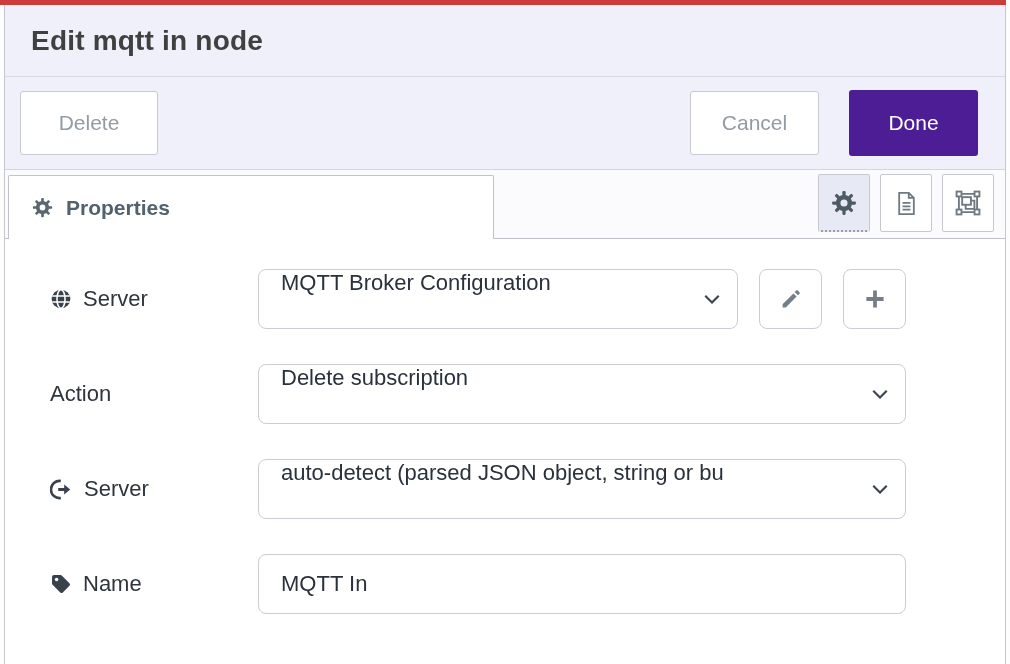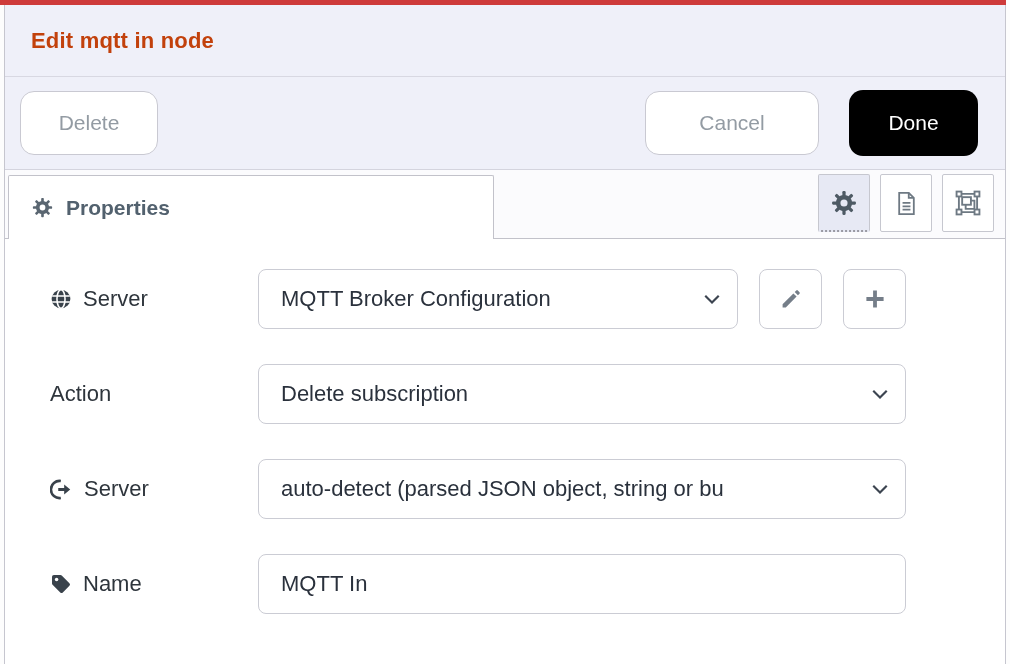--- a/index.html
+++ b/index.html
@@ -13,33 +13,33 @@
     position:absolute; left:4px; top:0; width:1002px; height:664px;
     background:#fff;
     border-left:1px solid #c6c6cf; border-right:1px solid #c6c6cf;
   }
 
   .dialog-header {
     height:72px; margin-top:5px; background:#EFF0F9;
     border-bottom:1px solid #d8d8e2;
     display:flex; align-items:center; padding-left:26px;
   }
-  .dialog-title { font-size:22px; font-weight:bold; color:#c2410c; letter-spacing:.2px; }
+  .dialog-title { font-size:28px; font-weight:bold; color:#404040; letter-spacing:.2px; }
 
   .dialog-actions {
     height:93px; background:#EFF0F9; border-bottom:1px solid #d4d4de;
     display:flex; align-items:center; padding:0 27px 0 15px;
   }
   .btn {
-    height:64px; background:#fff; border:1px solid #c9c9d2; border-radius:14px;
+    height:64px; background:#fff; border:1px solid #c9c9d2; border-radius:3px;
     font-family:inherit; font-size:21px; color:#939BA3; cursor:pointer;
     padding:0 30px;
   }
   .btn-delete { width:138px; padding:0; }
-  .btn-cancel { width:174px; padding:4px; margin-left:auto; }
+  .btn-cancel { width:129px; padding:4px; margin-left:auto; }
   .btn-done  { width:129px; padding:0; margin-left:30px; height:66px;
                color:#fff; border:none; font-weight:400; }
 
   .tab-row { position:relative; height:69px; background:#fbfbfd; border-bottom:1px solid #c2c2ca; }
   .tab {
     position:absolute; left:3px; top:5px; width:486px; height:64px; z-index:2;
     background:#fff; border:1px solid #c2c2ca; border-bottom:none;
     border-radius:2px 2px 0 0;
     display:flex; align-items:center; gap:13px; padding-left:23px;
     font-size:21px; font-weight:bold; color:#52616E; cursor:pointer;
@@ -56,21 +56,21 @@
   .form { background:#fff; padding:28px 0 0 45px; }
   .form-row { display:flex; align-items:center; height:64px; margin-bottom:31px; }
   .form-label {
     width:208px; display:flex; align-items:center; gap:11px;
     font-size:22px; color:#2E353C;
   }
   .form-label .icon { color:#39424B; display:flex; }
   .select-box {
     position:relative; height:60px; background:#fff;
     border:1px solid #cbccd4; border-radius:8px;
-    display:flex; align-items:center; padding:0 27px 0 22px;
+    display:flex; align-items:flex-start; padding:0 27px 0 22px;
     font-size:22px; color:#2A313C; cursor:pointer; overflow:hidden; white-space:nowrap;
   }
   .select-box .chev { position:absolute; right:15px; top:50%; transform:translateY(-50%); color:#3C4450; display:flex; }
   .w-server { width:480px; }
   .w-full { width:648px; }
   .sq-btn {
     width:63px; height:60px; margin-left:21px;
     background:#fff; border:1px solid #cbccd4; border-radius:8px;
     display:flex; align-items:center; justify-content:center;
     color:#757E89; cursor:pointer;
@@ -90,21 +90,21 @@
 
   <div class="dialog">
 
     <div class="dialog-header">
       <div class="dialog-title">Edit mqtt in node</div>
     </div>
 
     <div class="dialog-actions">
       <button class="btn btn-delete">Delete</button>
       <button class="btn btn-cancel">Cancel</button>
-      <button class="btn btn-done" style="background:#000000;">Done</button>
+      <button class="btn btn-done" style="background:#4c1d95;">Done</button>
     </div>
 
     <div class="tab-row">
       <div class="tab">
         <span class="icon">
           <svg width="21" height="21" viewBox="0 0 24 24">
               <g fill="currentColor">
                 <rect x="10.5" y="1" width="3" height="7" rx="1"></rect>
                 <rect x="10.5" y="16" width="3" height="7" rx="1"></rect>
                 <rect x="1" y="10.5" width="7" height="3" rx="1"></rect>

